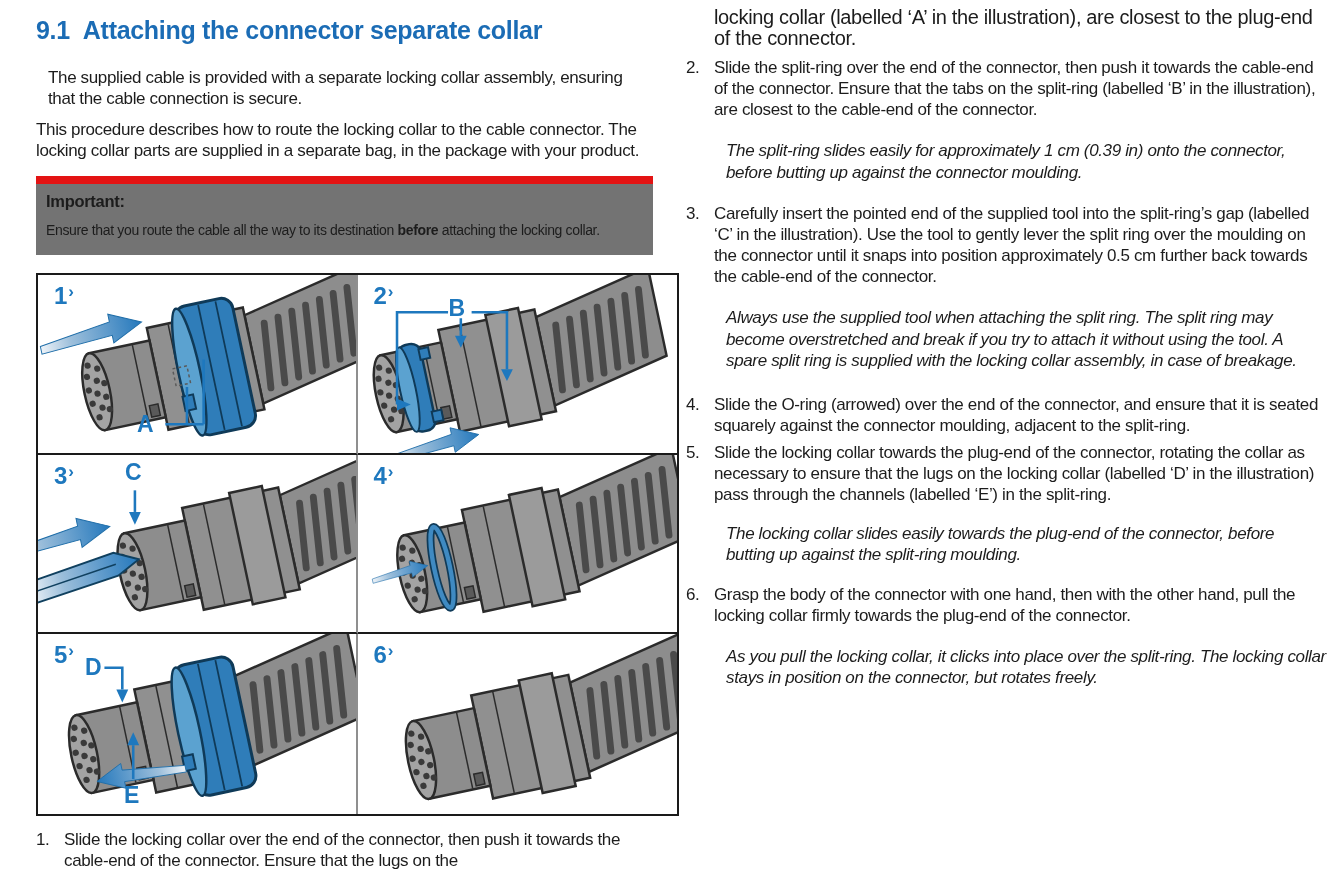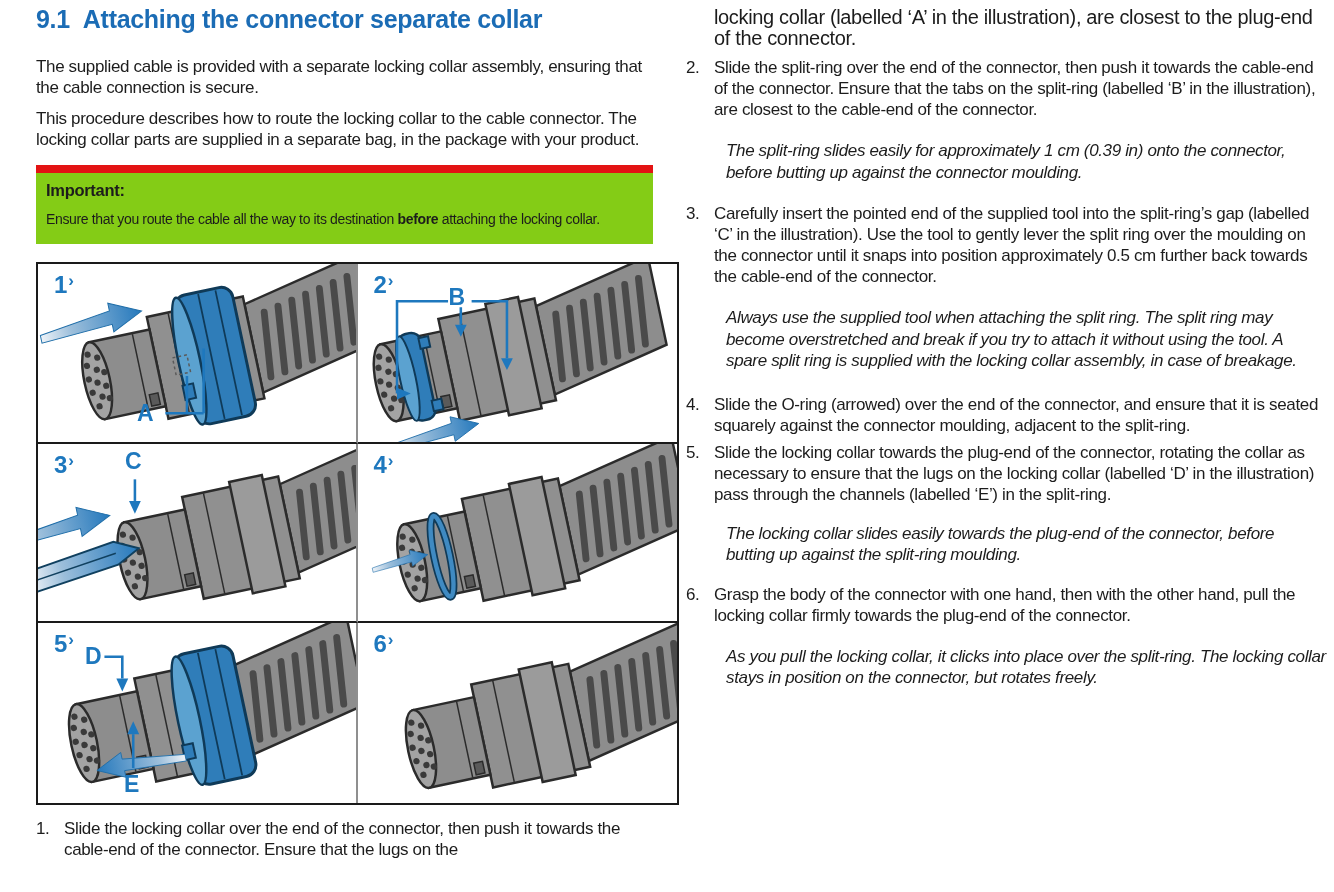--- a/index.html
+++ b/index.html
@@ -6,36 +6,36 @@
   * { box-sizing: border-box; margin: 0; padding: 0; }
   html, body { background: #ffffff; }
   body {
     width: 1334px; height: 892px;
     font-family: "Liberation Sans", "DejaVu Sans", sans-serif;
     color: #1c1c1c;
     overflow: hidden;
   }
   .page { position: relative; width: 1334px; height: 892px; }
 
-  .col-left  { position: absolute; left: 8px;  top: 0; width: 645px; padding-left: 28px; }
+  .col-left  { position: absolute; left: 8px;  top: 11px; width: 645px; padding-left: 28px; }
   .col-right { position: absolute; left: 686px; top: 7px; width: 640px; }
 
   h1 {
     margin-top: 5px;
     font-size: 25px; font-weight: 700; color: #1b6cb5;
     letter-spacing: -0.3px;
     display: flex; gap: 13px;
   }
   .body-text {
     font-size: 17px; line-height: 21px; letter-spacing: -0.35px;
   }
-  .p1 { margin-top: 22px; }
+  .p1 { margin-top: 22px; margin-left: 12px; }
   .p2 { margin-top: 10px; }
 
-  .important { margin-top: 15px; background: #84cc16; }
+  .important { margin-top: 15px; background: #737373; }
   .red-bar { height: 8px; background: #e31313; }
   .imp-inner { padding: 8px 15px 14px 10px; }
   .imp-title { font-size: 16.5px; font-weight: 700; letter-spacing: -0.3px; }
   .imp-body { margin-top: 9px; font-size: 14px; line-height: 21px; letter-spacing: -0.35px; }
   .imp-body b { font-weight: 700; }
 
   .figure {
     margin-top: 18px;
     width: 643px; height: 543px;
     border: 2px solid #1a1a1a;

